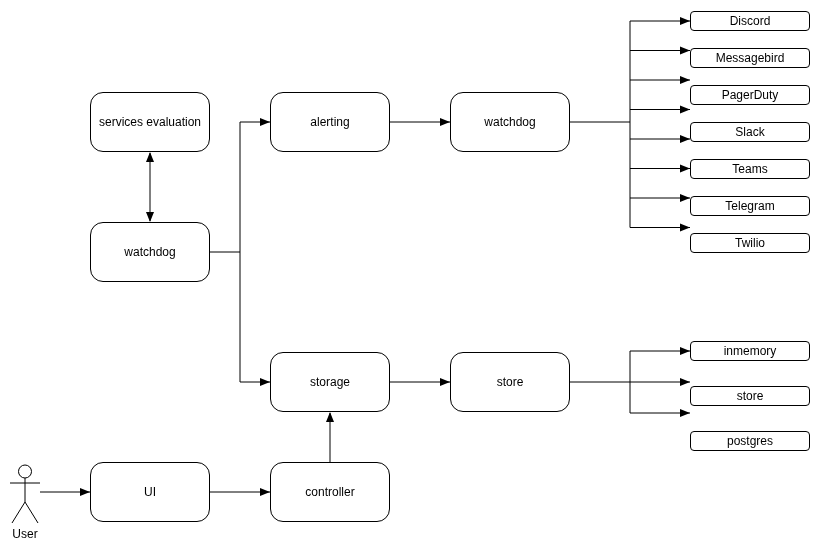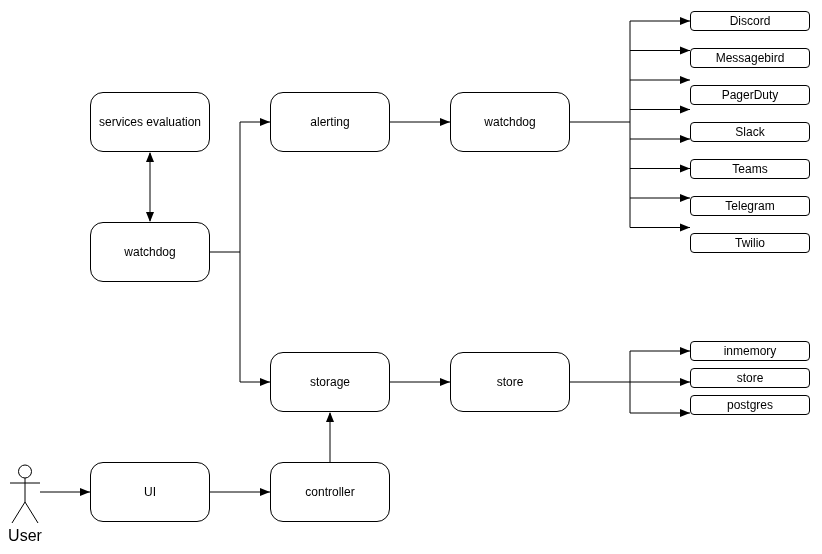--- a/index.html
+++ b/index.html
@@ -45,28 +45,28 @@
     border-radius: 4px;
     position: static;
   }
   .fan-col {
     position: absolute;
     left: 690px;
     display: flex;
     flex-direction: column;
   }
   #provider-list { top: 11px; gap: 17px; }
-  #store-list    { top: 341px; gap: 7px; }
+  #store-list    { top: 341px; gap: 25px; }
   #actor-label {
     position: absolute;
     left: 0px;
     top: 527px;
     width: 50px;
     text-align: center;
-    font-size: 16px;
+    font-size: 12px;
     color: #000000;
   }
   .edge { stroke: #000000; stroke-width: 1; fill: none; }
   .arrowhead { fill: #000000; stroke: none; }
   .actor-shape { stroke: #000000; stroke-width: 1; fill: none; }
 </style>
 </head>
 <body>
 
 <div id="canvas">

